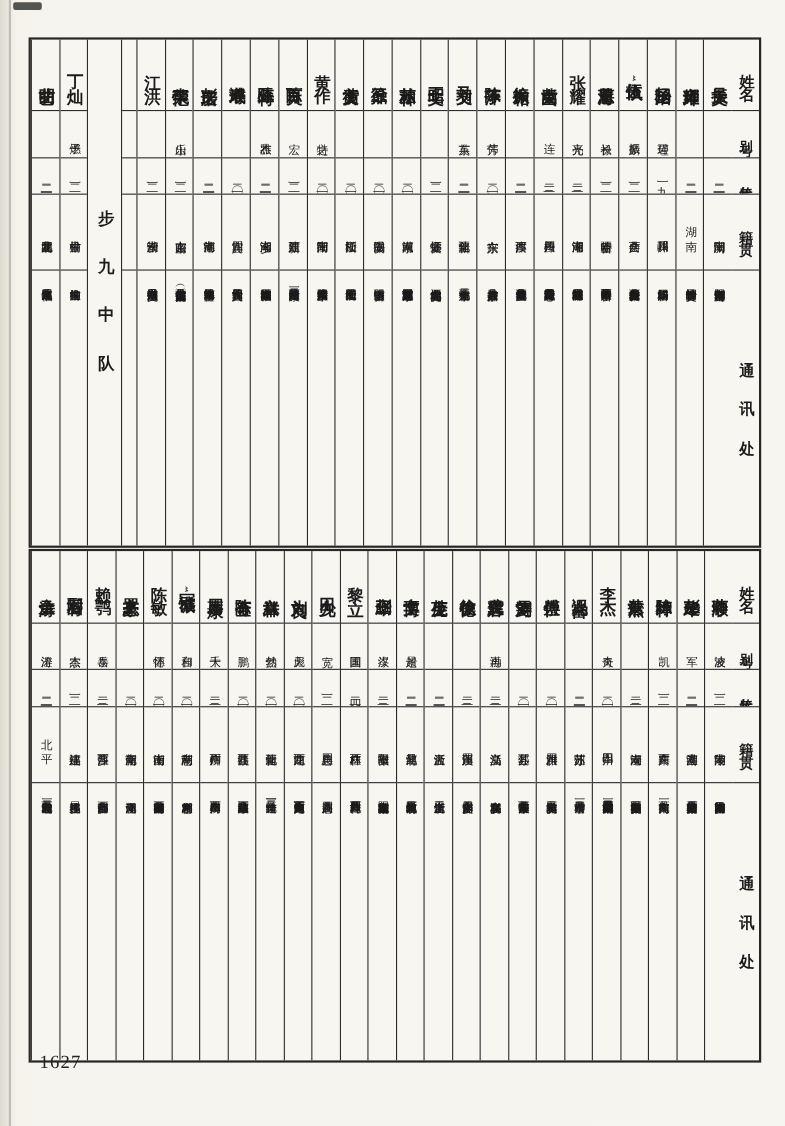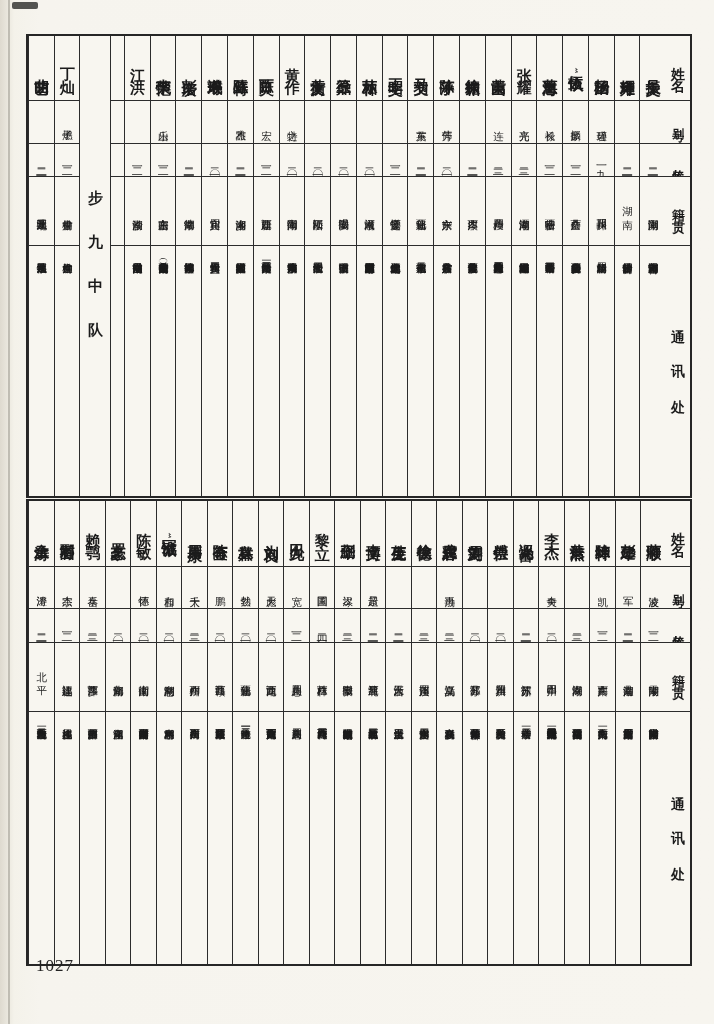--- a/index.html
+++ b/index.html
@@ -947,14 +947,14 @@
         </div>
         <div class="cell c-origin">
           <span class="vtxt origin-txt origin-short">北平</span>
         </div>
         <div class="cell c-address">
           <span class="vtxt addr-txt">台北市和平西路一段九巷二〇号</span>
         </div>
       </div>
     </div>
 
-  <div class="page-number">1027</div>
+  <div class="page-number">1627</div>
 </div>
 
 </body></html>

